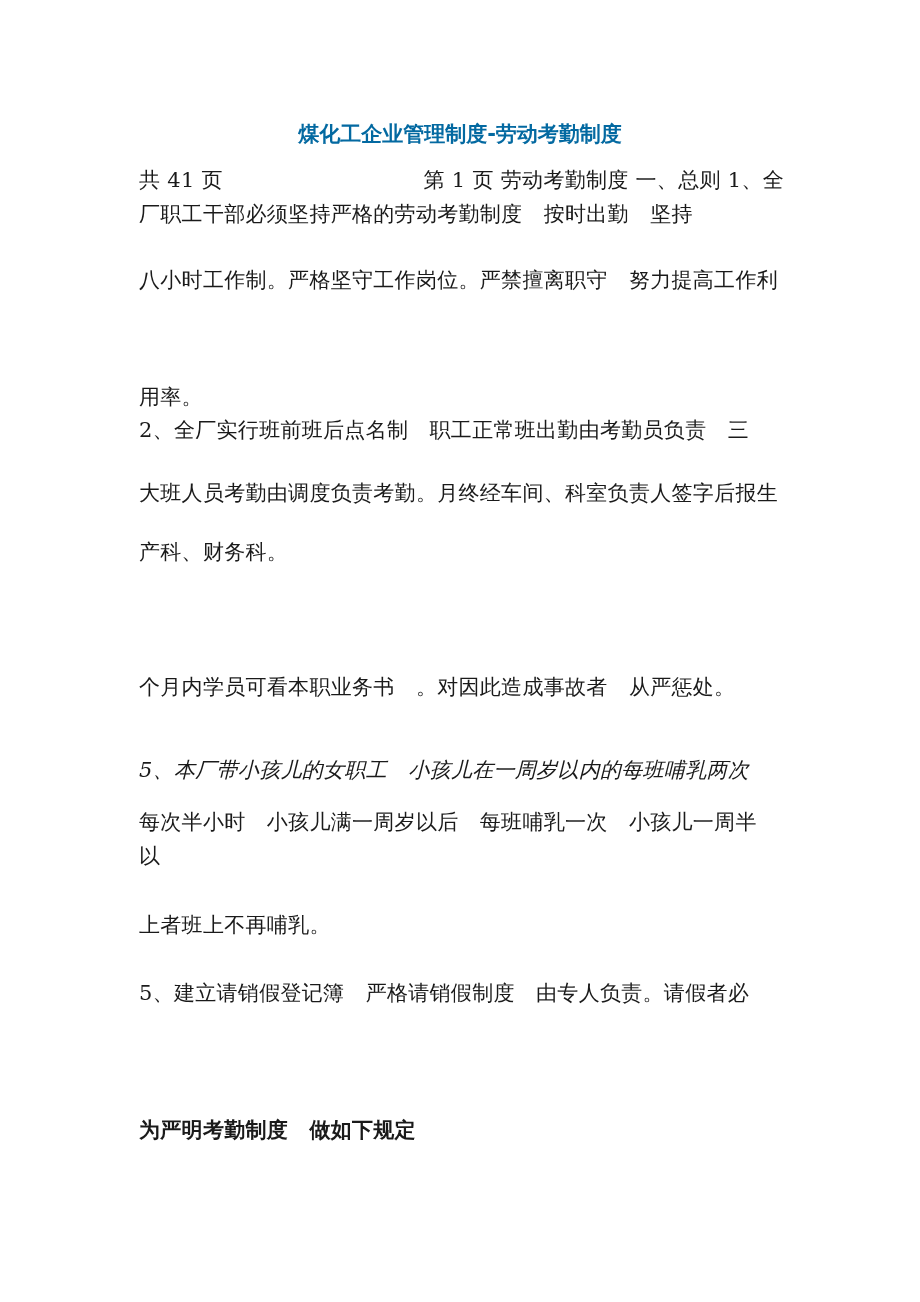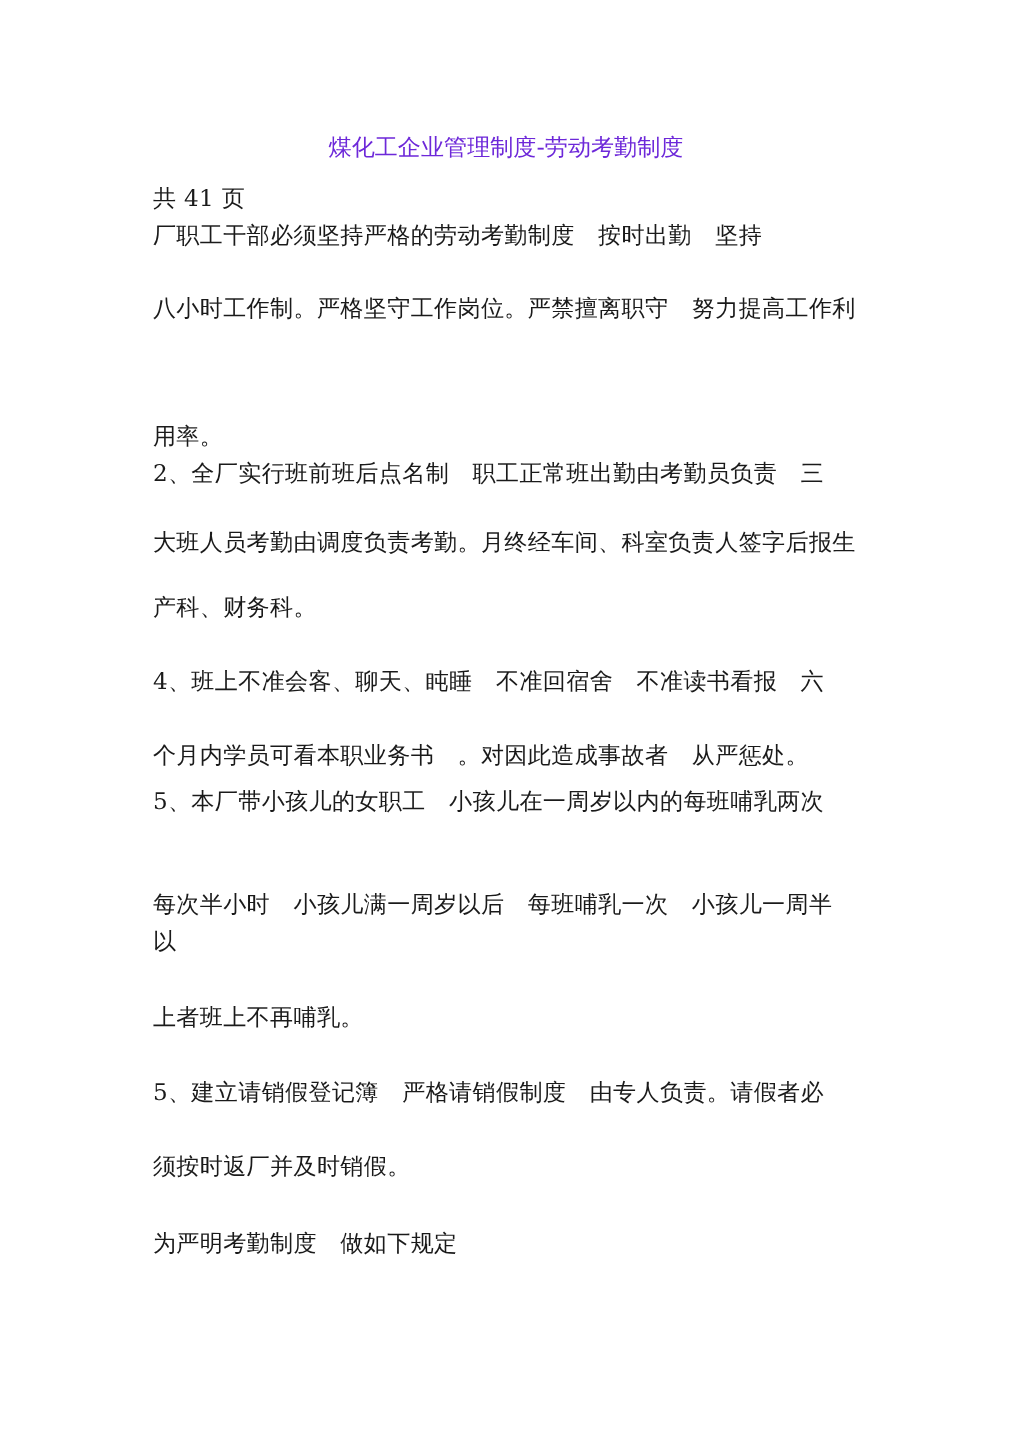--- a/index.html
+++ b/index.html
@@ -1,45 +1,44 @@
 <!DOCTYPE html>
 <html><head>
 <meta charset="utf-8">
 <style>
   html, body { margin: 0; padding: 0; background: #ffffff; }
   body { width: 920px; height: 1302px; position: relative; overflow: hidden;
          font-family: "DejaVu Serif", "Liberation Serif", serif; color: #111111; }
   .page { position: absolute; left: 0; top: 0; width: 920px; height: 1302px; }
   .title { position: absolute; left: 0; width: 920px; top: 120px; text-align: center;
            font-family: "DejaVu Sans", "Liberation Sans", sans-serif;
-           font-weight: normal; font-size: 21px; line-height: 28px; color: #6d28d9; }
+           font-weight: bold; font-size: 21px; line-height: 28px; color: #0369a1; }
   .line { position: absolute; left: 139px; font-size: 21px; line-height: 28px;
           white-space: pre; color: #1a1a1a; letter-spacing: 0.3px; }
   .split { display: flex; width: 645px; }
   .split .gap { display: inline-block; width: 200px; }
 </style>
 </head>
 <body>
 
 <div class="page">
   <div class="title">煤化工企业管理制度-劳动考勤制度</div>
 
   <div class="line split" style="top:166px;">
     <span>共 41 页</span>
     <span class="gap"></span>
+    <span style="margin-left:auto;">第 1 页 劳动考勤制度 一、总则 1、全</span>
   </div>
 
   <div class="line" style="top:266px;">八小时工作制。严格坚守工作岗位。严禁擅离职守　努力提高工作利</div>
   <div class="line" style="top:200px;">厂职工干部必须坚持严格的劳动考勤制度　按时出勤　坚持</div>
   <div class="line" style="top:335px;margin-top:48px;">用率。</div>
   <div class="line" style="top:416px;">2、全厂实行班前班后点名制　职工正常班出勤由考勤员负责　三</div>
   <div class="line" style="top:479px;">大班人员考勤由调度负责考勤。月终经车间、科室负责人签字后报生</div>
   <div class="line" style="top:538px;">产科、财务科。</div>
-  <div class="line" style="top:605px;">4、班上不准会客、聊天、盹睡　不准回宿舍　不准读书看报　六</div>
   <div class="line" style="top:673px;text-align:right;">个月内学员可看本职业务书　。对因此造成事故者　从严惩处。</div>
-  <div class="line" style="top:714px;">5、本厂带小孩儿的女职工　小孩儿在一周岁以内的每班哺乳两次</div>
+  <div class="line" style="top:756px;font-style:italic;">5、本厂带小孩儿的女职工　小孩儿在一周岁以内的每班哺乳两次</div>
   <div class="line" style="top:808px;text-align:center;">每次半小时　小孩儿满一周岁以后　每班哺乳一次　小孩儿一周半</div>
   <div class="line" style="top:842px;">以</div>
   <div class="line" style="top:911px;">上者班上不再哺乳。</div>
   <div class="line" style="top:979px;">5、建立请销假登记簿　严格请销假制度　由专人负责。请假者必</div>
-  <div class="line" style="top:1046px;">须按时返厂并及时销假。</div>
-  <div class="line" style="top:1116px;">为严明考勤制度　做如下规定</div>
+  <div class="line" style="top:1116px;font-weight:bold;">为严明考勤制度　做如下规定</div>
 </div>
 
 </body></html>

